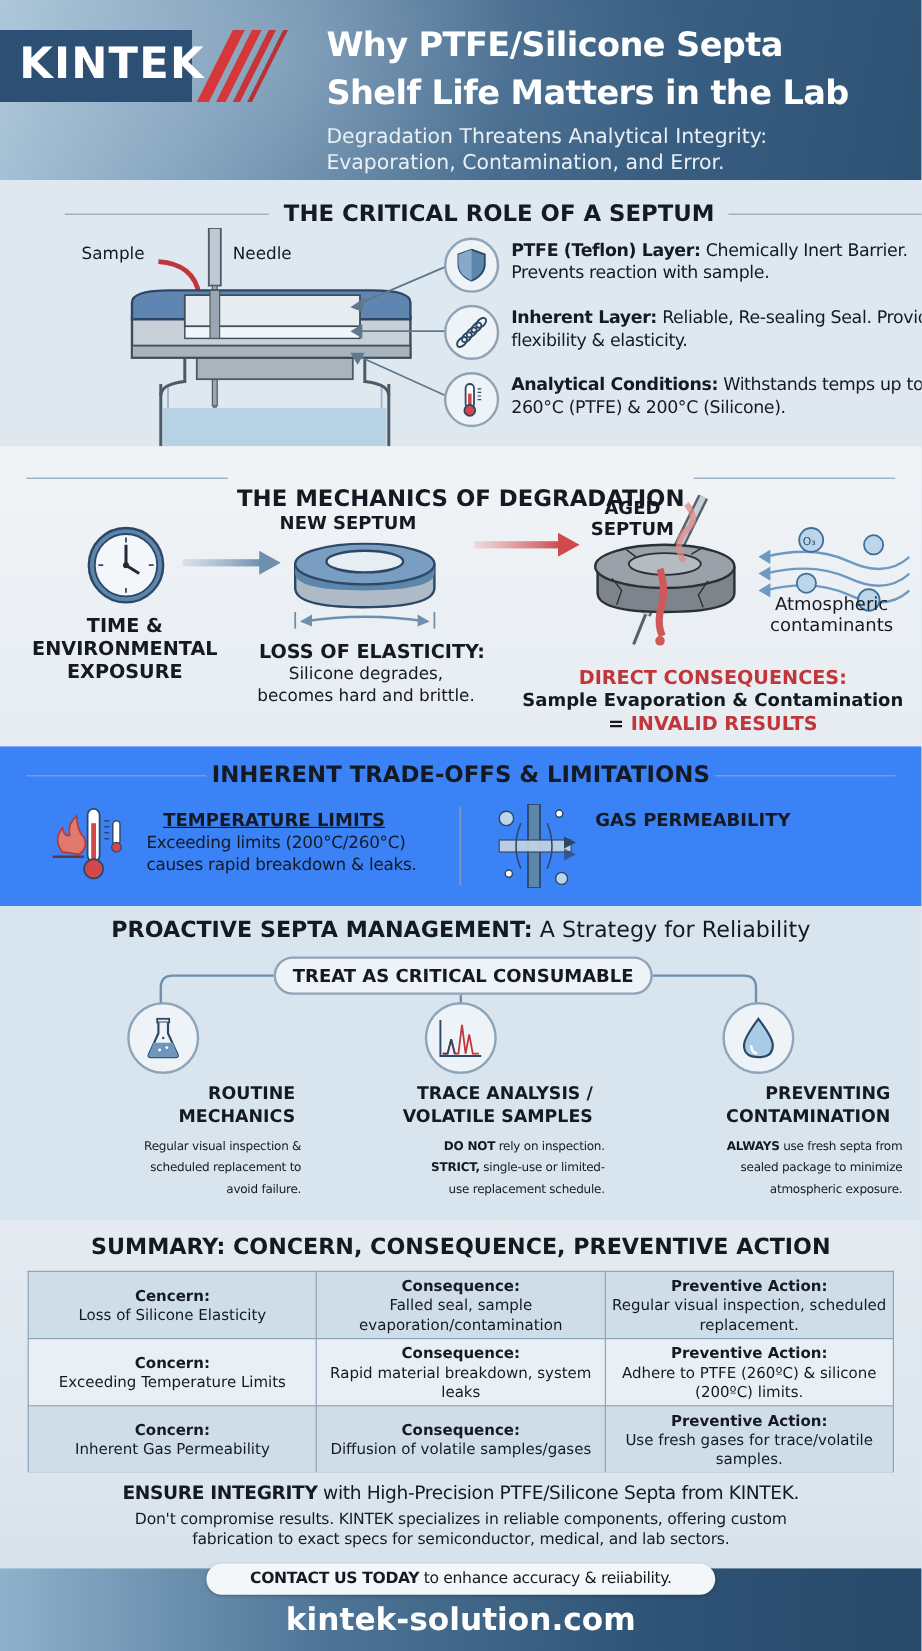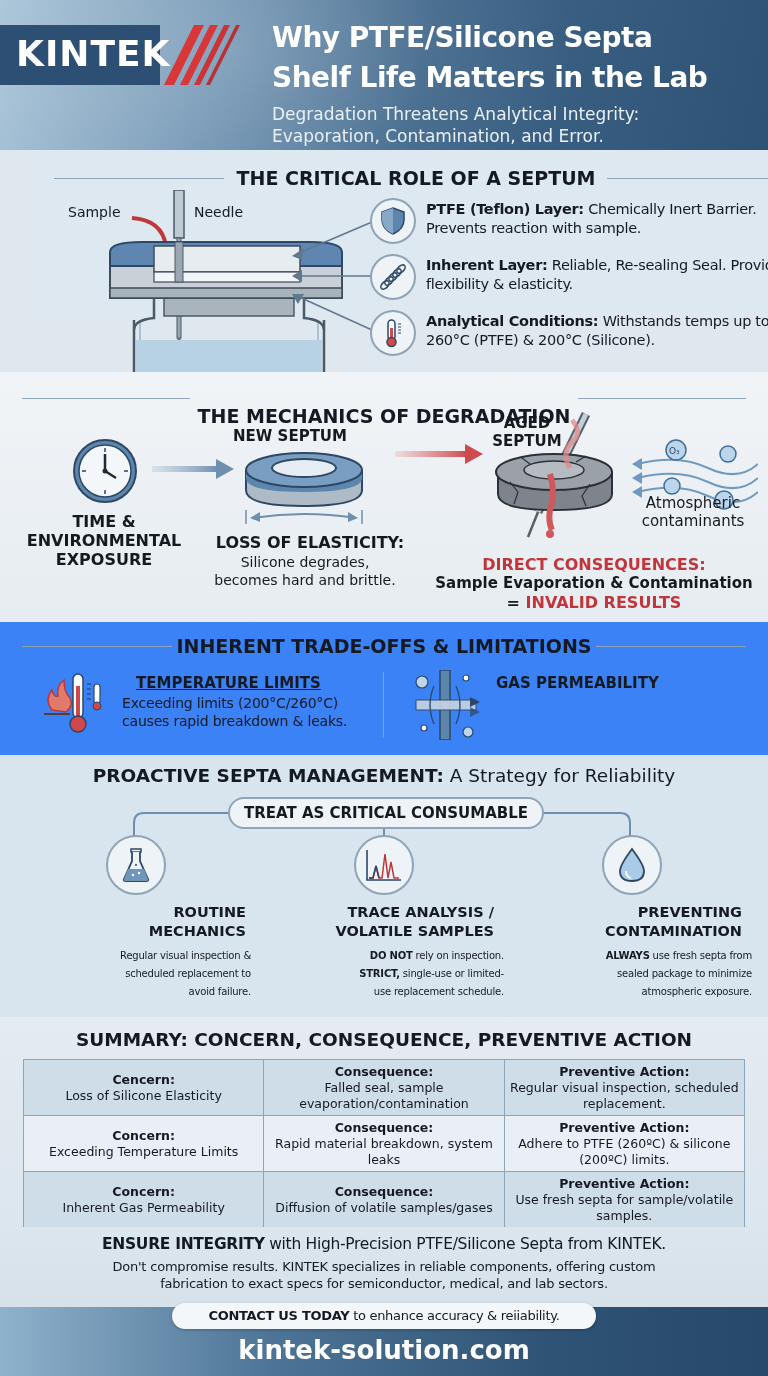--- a/index.html
+++ b/index.html
@@ -403,21 +403,21 @@
       <td><b>Preventive Action:</b><span>Regular visual inspection, scheduled replacement.</span></td>
     </tr>
     <tr>
       <td><b>Concern:</b><span>Exceeding Temperature Limits</span></td>
       <td><b>Consequence:</b><span>Rapid material breakdown, system leaks</span></td>
       <td><b>Preventive Action:</b><span>Adhere to PTFE (260ºC) &amp; silicone (200ºC) limits.</span></td>
     </tr>
     <tr>
       <td><b>Concern:</b><span>Inherent Gas Permeability</span></td>
       <td><b>Consequence:</b><span>Diffusion of volatile samples/gases</span></td>
-      <td><b>Preventive Action:</b><span>Use fresh septa for sample/volatile samples.</span></td>
+      <td><b>Preventive Action:</b><span>Use fresh gases for trace/volatile samples.</span></td>
     </tr>
   </tbody>
     </table>
 </div>
 
 <div class="cta">
   <div class="cta-head"><b>ENSURE INTEGRITY</b><span> with High-Precision PTFE/Silicone Septa from KINTEK.</span></div>
   <div class="cta-body">
       <div>Don't compromise results. KINTEK specializes in reliable components, offering custom</div>
       <div>fabrication to exact specs for semiconductor, medical, and lab sectors.</div>

